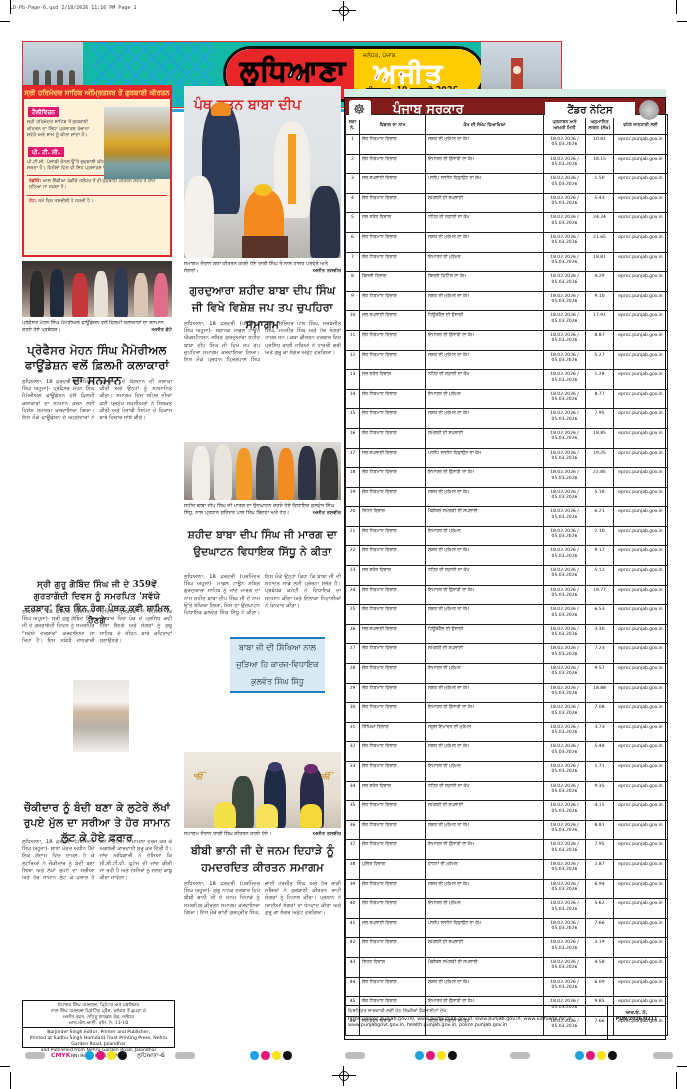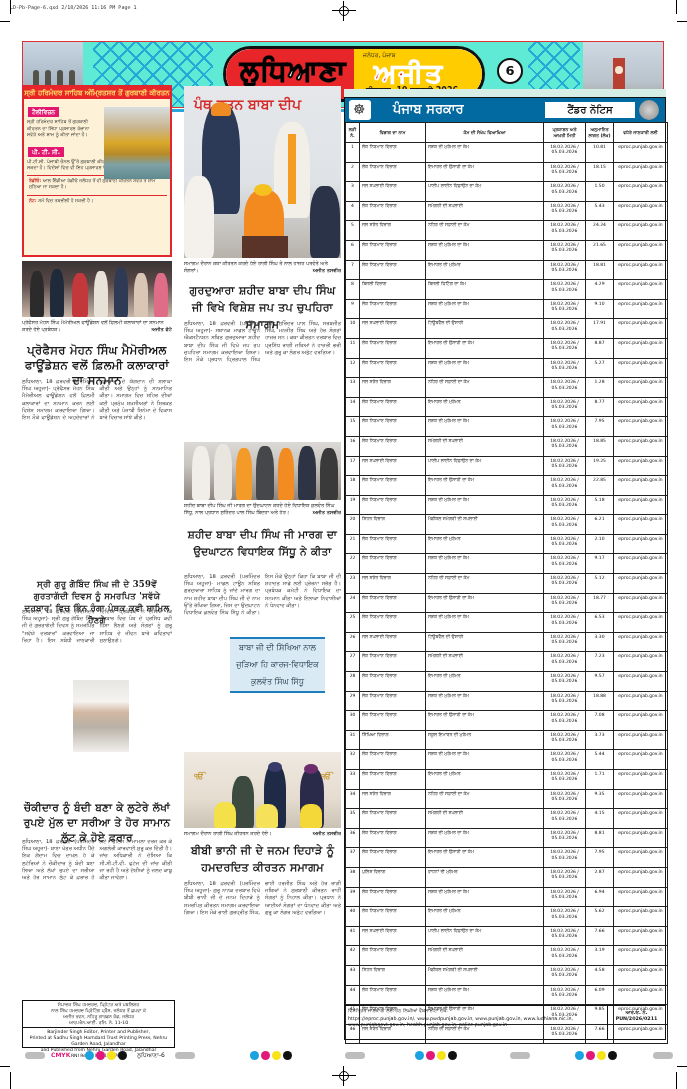--- a/index.html
+++ b/index.html
@@ -8,21 +8,21 @@
 
   
   .slug { position: absolute; left: 10px; top: 4px; font-size: 5px; color: #333; font-family: "DejaVu Sans Mono", monospace; }
   .reg { position: absolute; width: 24px; height: 20px; }
   .reg::before { content: ""; position: absolute; left: 0; top: 9px; width: 24px; height: 1px; background: #000; }
   .reg::after { content: ""; position: absolute; left: 11px; top: 0; width: 1px; height: 20px; background: #000; }
   .reg span { position: absolute; left: 7px; top: 5px; width: 10px; height: 10px; border: 1px solid #000; border-radius: 50%; }
   .crop { position: absolute; background: #000; }
 
   
-  .masthead { position: absolute; left: 22px; top: 41px; width: 642px; height: 67px; border: 1px solid #d33; background: #5eead4; overflow: hidden; padding-left: 8px; }
+  .masthead { position: absolute; left: 22px; top: 41px; width: 540px; height: 67px; border: 1px solid #d33; background: #14b8a6; overflow: hidden; padding-left: 8px; }
   .mh-left-img { position: absolute; left: 0; top: 0; width: 60px; height: 66px; background: linear-gradient(180deg,#c9d6e2 0%,#a9b8c6 60%,#8c8c86 100%); }
   .mh-left-img i { position: absolute; bottom: 8px; width: 6px; height: 30px; background: #55524a; border-radius: 3px 3px 0 0; }
   .mh-right-img { position: absolute; right: 0; top: 0; width: 80px; height: 66px; background: linear-gradient(180deg,#cfd9e3 0%,#b8c3cc 60%,#a09a8f 100%); }
   .clock-tower { position: absolute; left: 30px; bottom: 4px; width: 12px; height: 46px; background: #b74031; }
   .clock-tower::before { content: ""; position: absolute; left: 2px; top: 8px; width: 8px; height: 8px; border-radius: 50%; background: #f3e7d4; }
   .diamond-band { position: absolute; top: 0; height: 66px; background:
       repeating-linear-gradient(45deg, transparent 0 5px, #1ea4d8 5px 7px, transparent 7px 12px),
       repeating-linear-gradient(-45deg, transparent 0 5px, #1ea4d8 5px 7px, transparent 7px 12px); opacity: .9; }
   .mh-pill { position: absolute; left: 200px; top: 4px; width: 262px; height: 56px; border-radius: 28px; border: 3px solid #111; overflow: hidden; background: #fff; }
   .pill-red { position: absolute; left: 0; top: 0; width: 128px; height: 100%; background: #e8262a; }
@@ -45,21 +45,21 @@
   .kirtan-title { background: #e8262a; color: #ffe96b; font-size: 7px; font-weight: bold; text-align: center; padding: 2px 0; }
   .kb-tag { display: inline-block; background: #e2176f; color: #fff; font-size: 6px; font-weight: bold; padding: 1px 4px; margin: 3px 0 2px 4px; }
   .kb-text { font-size: 4.8px; line-height: 6.5px; padding: 0 3px; color: #222; }
   .kb-note { margin: 3px; padding: 2px; border-top: 1px solid #e2262d; font-size: 4.6px; line-height: 6.3px; color: #222; }
   .kb-note b { color: #c81a1a; }
   .gt-photo { position: absolute; left: 80px; top: 20px; width: 66px; height: 72px; background: linear-gradient(180deg,#d8dde0 0%,#c9b48a 30%,#d9a829 50%,#b88b28 65%,#7fa2a6 80%,#5f8a90 100%); }
 
   
   .tender { position: absolute; left: 344px; top: 97px; width: 322px; height: 943px; border: 1px solid #111; background: #fff; }
   .tender-teal { position: absolute; left: 344px; top: 89px; width: 322px; height: 8px; background: #d7eee6; }
-  .tender-head { position: relative; height: 24px; background: #0369a1; }
+  .tender-head { position: relative; height: 16px; background: #7f1d1d; }
   .th-gov { position: absolute; left: 48px; top: 3px; font-family: "DejaVu Serif", serif; font-weight: bold; font-size: 13px; color: #fff; }
   .th-notice { position: absolute; left: 200px; top: 4px; width: 90px; height: 16px; background: #fff; color: #111; font-size: 10px; font-weight: bold; text-align: center; line-height: 16px; }
   .th-emblem { position: absolute; left: 4px; top: 2px; width: 22px; height: 20px; background: #fff; border-radius: 3px; }
   .th-emblem::after { content: "☸"; position: absolute; left: 4px; top: 1px; font-size: 14px; color: #333; }
   .th-logo { position: absolute; right: 6px; top: 2px; width: 20px; height: 20px; border-radius: 50%; background: radial-gradient(#d4d4d4,#888); }
   table.tt { width: 100%; border-collapse: collapse; table-layout: fixed; }
   table.tt th, table.tt td { border: 1px solid #222; font-size: 4.5px; line-height: 5.4px; padding: 1px 2px; vertical-align: top; overflow: hidden; }
   table.tt th { font-weight: bold; text-align: center; height: 20px; vertical-align: middle; }
   table.tt td { height: 19.6px; }
   table.tt td.c { text-align: center; }

